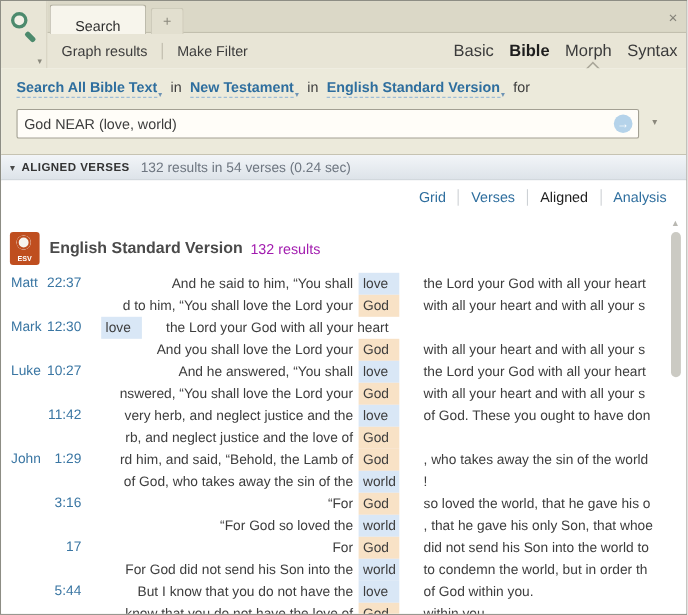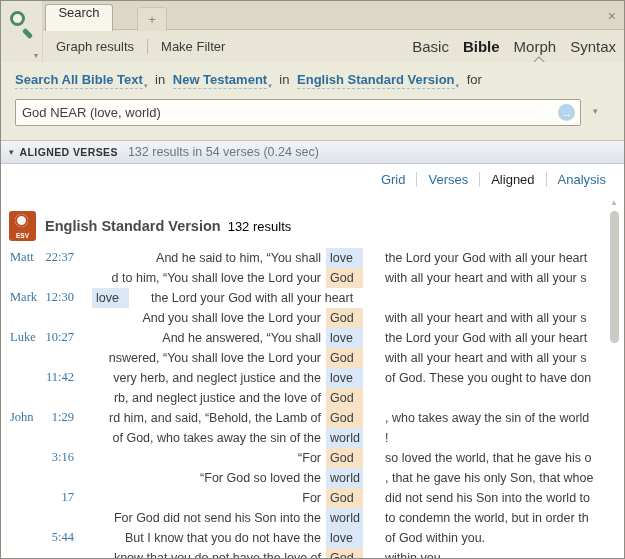--- a/index.html
+++ b/index.html
@@ -11,23 +11,23 @@
   }
   
   .chrome{position:absolute;top:0;left:0;right:0;height:61px;background:#e8e5d6;}
   .tabstrip{position:absolute;top:0;left:42px;right:0;height:29px;background:#dbd8c7;border-bottom:1px solid #c2bfae;}
   .icon-col{position:absolute;top:0;left:0;width:42px;height:61px;background:#e8e5d6;border-right:1px solid #d6d3c2;}
   .mag{position:absolute;top:10px;left:7px;width:28px;height:30px;}
   .mag .lens{position:absolute;top:0;left:2px;width:15px;height:15px;border:3px solid #4c8a6d;border-radius:50%;background:#f2f0e6;}
   .mag .handle{position:absolute;top:17px;left:17px;width:5px;height:11px;background:#4c8a6d;border-radius:2px;transform:rotate(-45deg);}
   .icon-col .drop{position:absolute;bottom:2px;right:4px;font-size:8px;color:#8a887c;}
   .tab-active{
-    position:absolute;top:3px;left:44px;width:68px;height:27px;background:#f7f5ec;
+    position:absolute;top:3px;left:44px;width:88px;height:27px;background:#f7f5ec;
     border:1px solid #b1ae9e;border-bottom:none;border-radius:3px 3px 0 0;
-    font-size:13px;color:#2f2f2f;display:flex;align-items:flex-start;justify-content:center;
+    font-size:13px;color:#2f2f2f;display:flex;align-items:flex-end;justify-content:center;
   }
   .tab-new{
     position:absolute;top:6px;left:136px;width:30px;height:24px;background:#e2dfcf;
     border:1px solid #cac7b6;border-bottom:none;border-radius:3px 3px 0 0;
     font-size:13px;color:#8a887c;display:flex;align-items:center;justify-content:center;
   }
   .win-close{position:absolute;top:7px;right:8px;font-size:14px;color:#85837a;cursor:default;}
   .toolbar{position:absolute;top:30px;left:42px;right:0;height:31px;display:flex;align-items:center;font-size:13px;}
   .toolbar .mitem{margin-left:13px;color:#3b3b3b;}
   .toolbar .msep{width:1px;height:15px;background:#bdbaab;margin-left:13px;}
@@ -64,25 +64,25 @@
   .viewbar{position:absolute;top:8px;right:18px;display:flex;align-items:center;font-size:13px;}
   .viewbar .vlink{color:#2e6e9e;}
   .viewbar .vactive{color:#1d1d1d;}
   .viewbar .vsep{width:1px;height:15px;background:#cdd1d5;margin:0 11px;}
   .version-hdr{position:absolute;top:47px;left:8px;display:flex;align-items:center;}
   .esv-badge{width:27px;height:30px;background:#bf4e1f;border-radius:3px;position:relative;flex:0 0 auto;}
   .esv-badge .ring{position:absolute;top:3px;left:6px;width:13px;height:13px;border-radius:50%;
     background:#f6f3ee;box-shadow:inset 0 0 0 2px #bf4e1f, inset 0 0 0 3px #f6f3ee;}
   .esv-badge .lbl{position:absolute;bottom:2px;left:0;right:0;text-align:center;font-size:6.5px;font-weight:bold;color:#fff;}
   .version-title{font-size:14.5px;font-weight:bold;color:#4a4a4a;margin-left:9px;}
-  .version-count{font-size:13px;color:#000000;margin-left:7px;}
+  .version-count{font-size:13px;color:#a21caf;margin-left:7px;}
   
   .rows{position:absolute;top:84px;left:1px;right:18px;}
   .rrow{display:flex;align-items:center;height:20px;font-size:12.5px;}
-  .c-ref{width:88px;position:relative;height:20px;flex:0 0 auto;font-family:Liberation Serif, serif;}
+  .c-ref{width:88px;position:relative;height:20px;flex:0 0 auto;}
   .c-ref .book{position:absolute;left:8px;top:2px;color:#3a76a3;}
   .c-ref .cv{position:absolute;right:16px;top:2px;color:#3a76a3;}
   .c-left{width:234px;flex:0 0 auto;text-align:right;white-space:nowrap;overflow:hidden;padding-right:3px;color:#3d3d3d;}
   .c-kw{width:37px;flex:0 0 auto;margin-left:2px;padding-left:4px;height:20px;line-height:20px;color:#3d3d3d;}
   .c-right{flex:1;padding-left:22px;white-space:nowrap;overflow:hidden;color:#3d3d3d;}
   
   .scrollbar{position:absolute;top:32px;right:2px;width:14px;bottom:2px;}
   .scrollbar .up{position:absolute;top:2px;left:2px;font-size:8px;color:#b9b8b2;}
   .scrollbar .thumb{position:absolute;top:15px;left:2px;width:9px;height:132px;background:#cbcac3;border-radius:5px;}
 </style>

